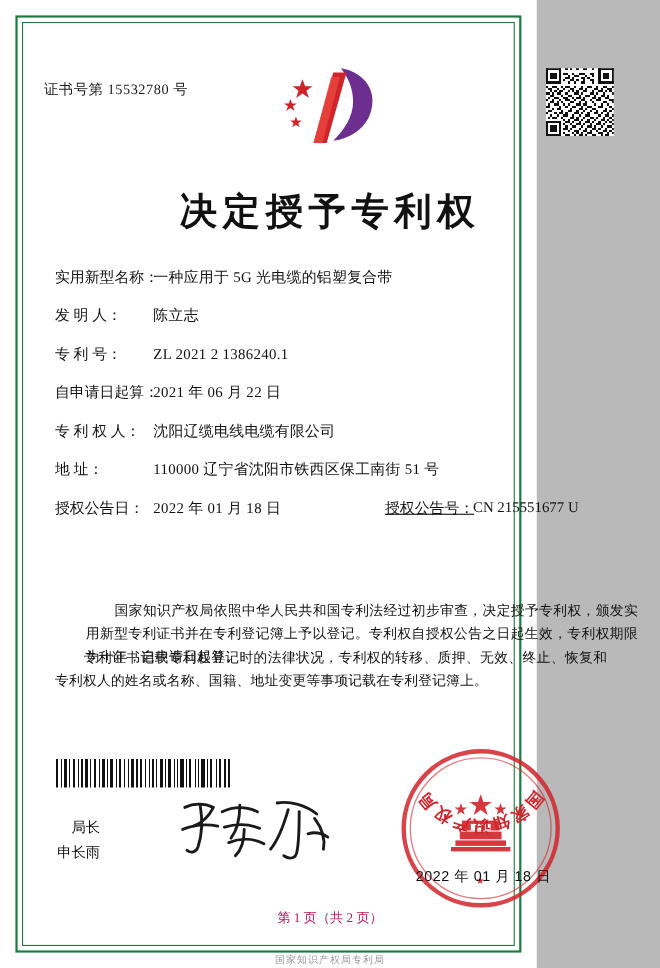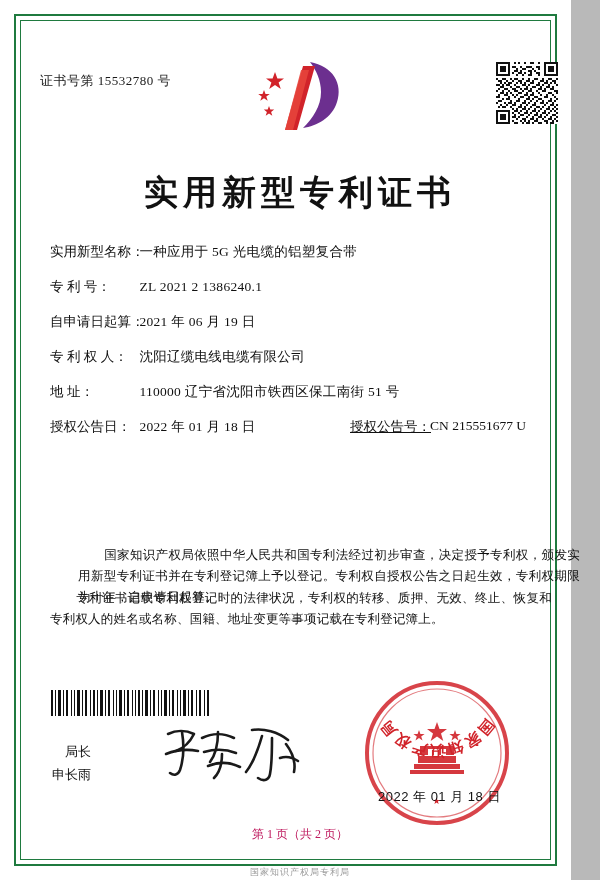--- a/index.html
+++ b/index.html
@@ -8,21 +8,21 @@
     background: #b9b9b9;
   }
   body {
     width: 600px;
     height: 880px;
     font-family: "Liberation Serif", "DejaVu Serif", serif;
     overflow: hidden;
   }
   .page {
     position: relative;
-    width: 571px;
+    width: 488px;
     height: 880px;
     background: #ffffff;
     box-sizing: border-box;
   }
   .border-outer {
     position: absolute;
     left: 14px;
     top: 14px;
     right: 14px;
     bottom: 14px;
@@ -457,38 +457,42 @@
             <rect x="13" y="30" width="1" height="1"></rect>
             <rect x="15" y="30" width="2" height="1"></rect>
             <rect x="18" y="30" width="1" height="1"></rect>
             <rect x="21" y="30" width="2" height="1"></rect>
             <rect x="25" y="30" width="1" height="1"></rect>
             <rect x="27" y="30" width="2" height="1"></rect>
         </g>
       </svg>
     </div>
 
-    <div class="title">实用新型专利证书</div>
+    <div class="title">决定授予专利权</div>
 
     <div class="fields">
 
       <div class="field-row">
         <span class="f-label">实用新型名称：</span>
         <span class="f-value">一种应用于 5G 光电缆的铝塑复合带</span>
       </div>
 
+      <div class="field-row">
+        <span class="f-label">发 明 人：</span>
+        <span class="f-value">陈立志</span>
+      </div>
 
       <div class="field-row">
         <span class="f-label">专 利 号：</span>
         <span class="f-value">ZL 2021 2 1386240.1</span>
       </div>
 
       <div class="field-row">
         <span class="f-label">自申请日起算：</span>
-        <span class="f-value">2021 年 06 月 19 日</span>
+        <span class="f-value">2021 年 06 月 22 日</span>
       </div>
 
       <div class="field-row">
         <span class="f-label">专 利 权 人：</span>
         <span class="f-value">沈阳辽缆电线电缆有限公司</span>
       </div>
 
       <div class="field-row">
         <span class="f-label">地 址：</span>
         <span class="f-value">110000 辽宁省沈阳市铁西区保工南街 51 号</span>

